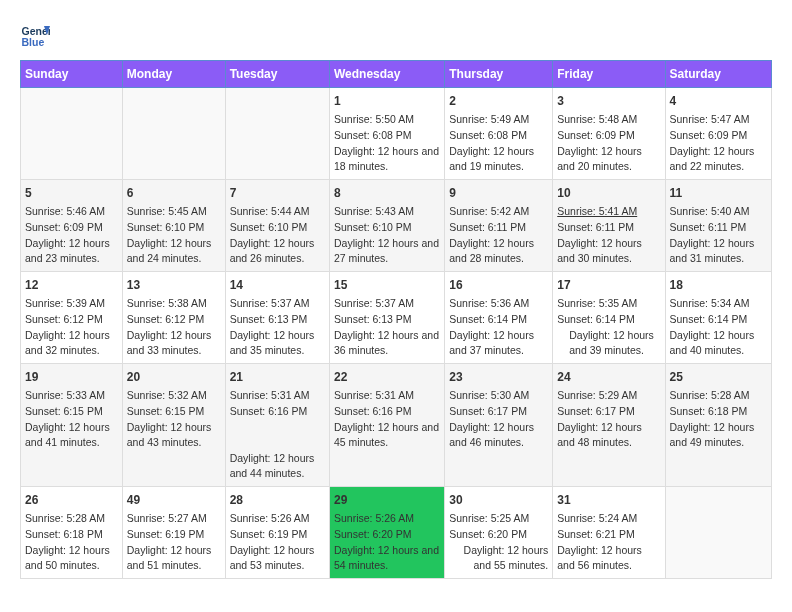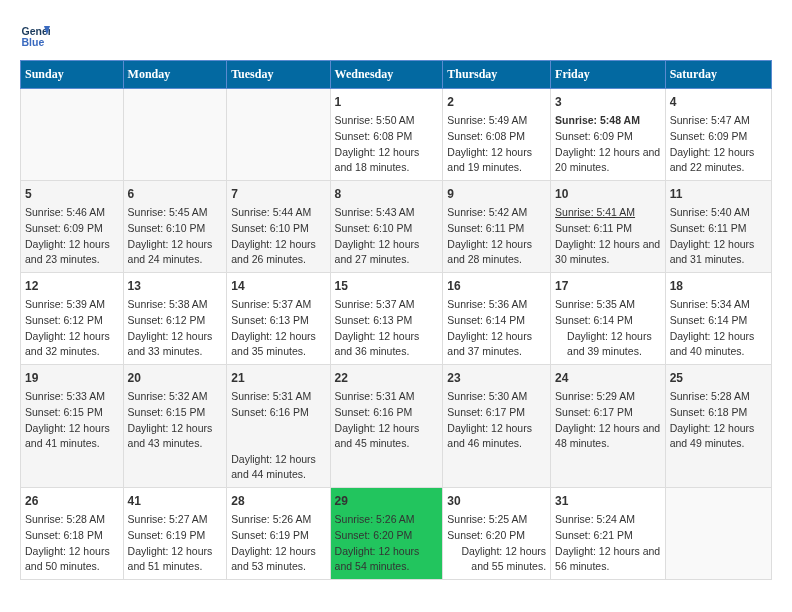--- a/index.html
+++ b/index.html
@@ -42,23 +42,22 @@
     .location {
       font-size: 14px;
       color: #444;
     }
     table {
       width: 100%;
       border-collapse: collapse;
       font-size: 10.5px;
     }
     thead tr {
-      background-color: #0369a1;
+      background-color: #8b5cf6;
       color: #fff;
-      font-family: Liberation Serif, serif;
     }
     thead th {
       padding: 6px 4px;
       text-align: left;
       font-weight: bold;
       font-size: 12px;
       border: 1px solid #5a8ad0;
     }
     tbody tr {
       border-bottom: 1px solid #ddd;
@@ -134,21 +133,21 @@
           <span style="display: block;">Daylight: 12 hours and 18 minutes.</span>
         </td>
         <td style="background-color: rgb(255, 255, 255);">
           <span class="day-number">2</span>
           <span style="display: block;">Sunrise: 5:49 AM</span>
           <span style="display: block;">Sunset: 6:08 PM</span>
           <span style="display: block;">Daylight: 12 hours and 19 minutes.</span>
         </td>
         <td style="background-color: rgb(255, 255, 255);">
           <span class="day-number">3</span>
-          <span style="display: block; font-weight: bold;">Sunrise: 5:48 AM</span>
+          <span style="display: block;">Sunrise: 5:48 AM</span>
           <span style="display: block;">Sunset: 6:09 PM</span>
           <span style="display: block;">Daylight: 12 hours and 20 minutes.</span>
         </td>
         <td style="background-color: rgb(255, 255, 255);">
           <span class="day-number">4</span>
           <span style="display: block;">Sunrise: 5:47 AM</span>
           <span style="display: block;">Sunset: 6:09 PM</span>
           <span style="display: block;">Daylight: 12 hours and 22 minutes.</span>
         </td>
       </tr>
@@ -285,21 +284,21 @@
         </td>
       </tr>
       <tr>
         <td style="background-color: rgb(255, 255, 255);">
           <span class="day-number">26</span>
           <span style="display: block;">Sunrise: 5:28 AM</span>
           <span style="display: block;">Sunset: 6:18 PM</span>
           <span style="display: block;">Daylight: 12 hours and 50 minutes.</span>
         </td>
         <td style="background-color: rgb(255, 255, 255);">
-          <span class="day-number">41</span>
+          <span class="day-number">49</span>
           <span style="display: block;">Sunrise: 5:27 AM</span>
           <span style="display: block;">Sunset: 6:19 PM</span>
           <span style="display: block;">Daylight: 12 hours and 51 minutes.</span>
         </td>
         <td style="background-color: rgb(255, 255, 255);">
           <span class="day-number">28</span>
           <span style="display: block;">Sunrise: 5:26 AM</span>
           <span style="display: block;">Sunset: 6:19 PM</span>
           <span style="display: block;">Daylight: 12 hours and 53 minutes.</span>
         </td>

